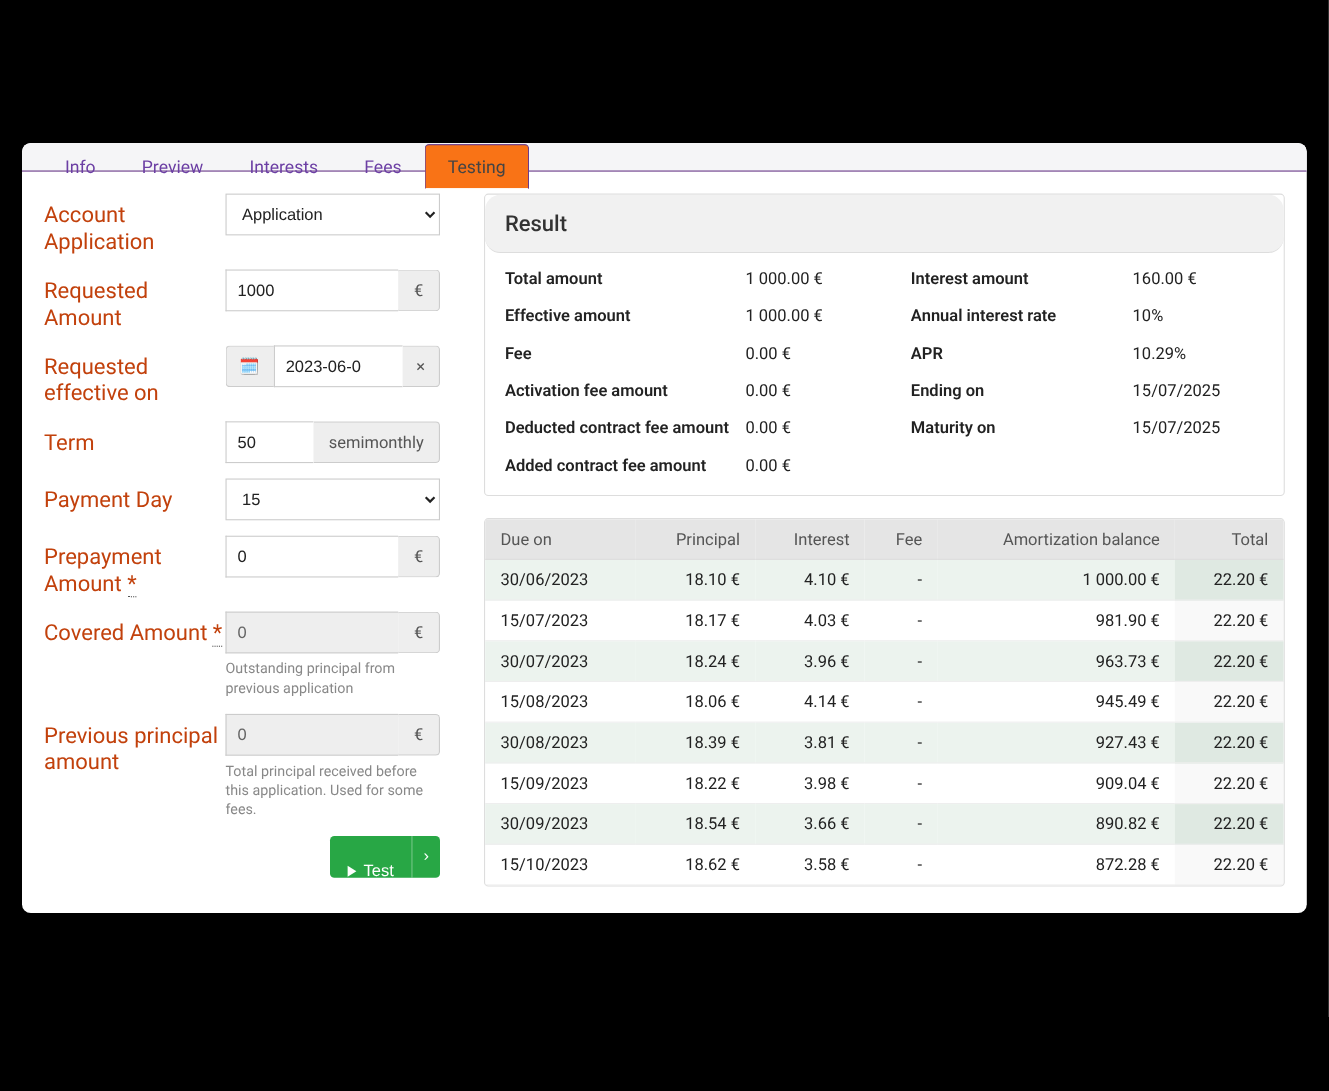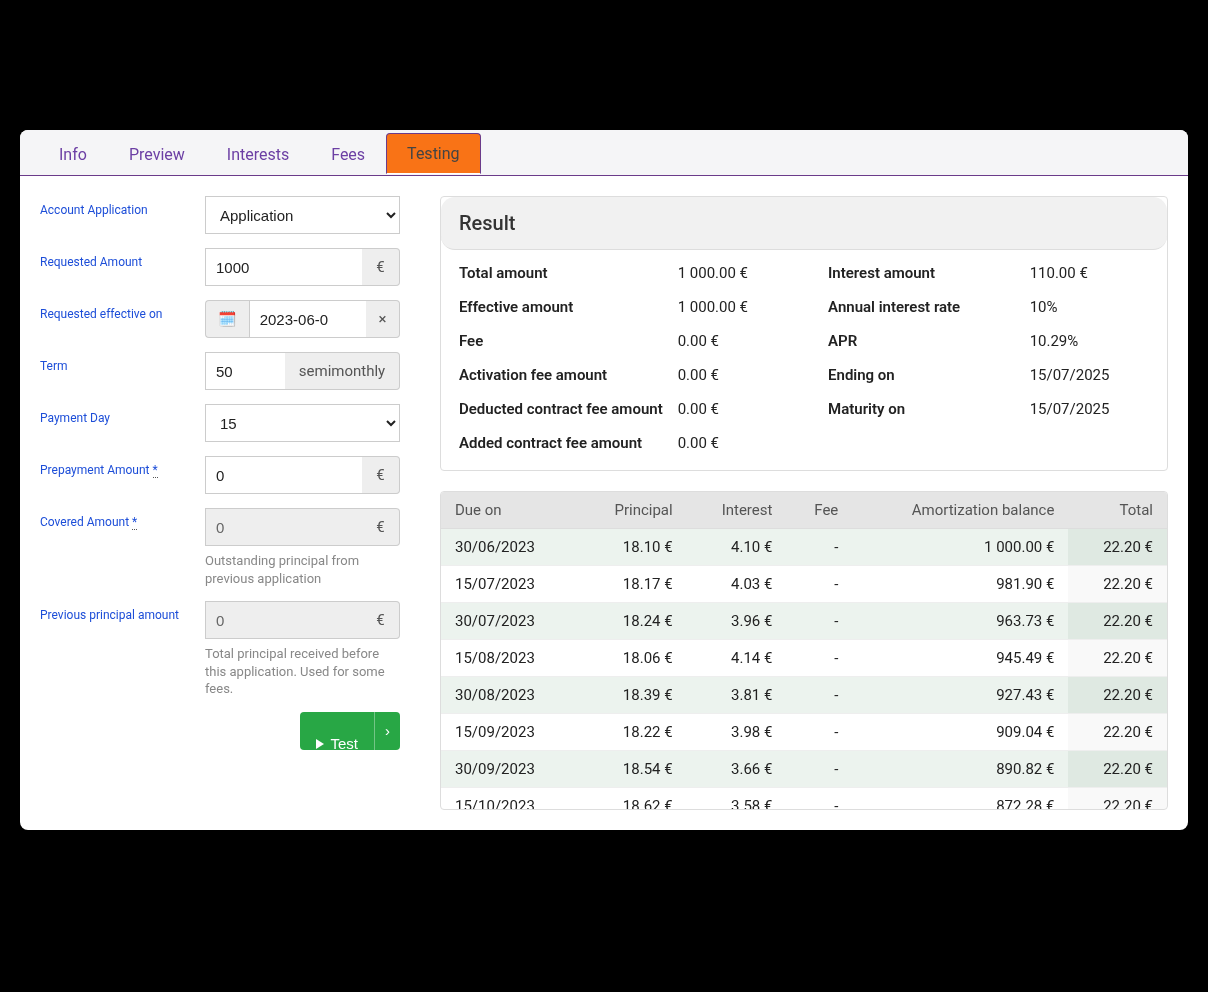--- a/index.html
+++ b/index.html
@@ -18,25 +18,25 @@
     margin: 130px 20px 0 20px;
     box-shadow: 0 6px 20px rgba(0,0,0,.3);
     overflow: hidden;
     height: 700px;
     display: flex;
     flex-direction: column;
   }
   
   .tabs {
     display: flex;
-    align-items: center;
+    align-items: flex-start;
     border-bottom: 1px solid #6b3b8a;
     background: #f5f5f7;
     padding: 0 18px;
-    height: 46px;
+    height: 26px;
   }
   .tab {
     padding: 10px 20px;
     font-size: 16px;
     color: #6c3fa4;
     cursor: pointer;
     border: 1px solid transparent;
     border-bottom: none;
     border-top-left-radius: 4px;
     border-top-right-radius: 4px;
@@ -70,22 +70,22 @@
   }
   
   .form-row {
     display: flex;
     align-items: flex-start;
     margin-bottom: 14px;
   }
   .form-row > label {
     width: 165px;
     padding-top: 7px;
-    font-size: 12px;
-    color: #1d4ed8;
+    font-size: 20px;
+    color: #c2410c;
   }
   .form-row .field {
     flex: 1;
   }
   .selectbox, .inputbox {
     width: 100%;
     height: 38px;
     border: 1px solid #ccc;
     border-radius: 0;
     padding: 0 10px;
@@ -326,21 +326,21 @@
       </div>
     </div>
 
     <div class="right-col">
       <div class="panel">
         <div class="panel-header">Result</div>
         <div class="result-grid" id="result-grid">
             <div class="r-label">Total amount</div>
             <div class="r-val">1 000.00 €</div>
             <div class="r-label">Interest amount</div>
-            <div class="r-val">110.00 €</div>
+            <div class="r-val">160.00 €</div>
             <div class="r-label">Effective amount</div>
             <div class="r-val">1 000.00 €</div>
             <div class="r-label">Annual interest rate</div>
             <div class="r-val">10%</div>
             <div class="r-label">Fee</div>
             <div class="r-val">0.00 €</div>
             <div class="r-label">APR</div>
             <div class="r-val">10.29%</div>
             <div class="r-label">Activation fee amount</div>
             <div class="r-val">0.00 €</div>

